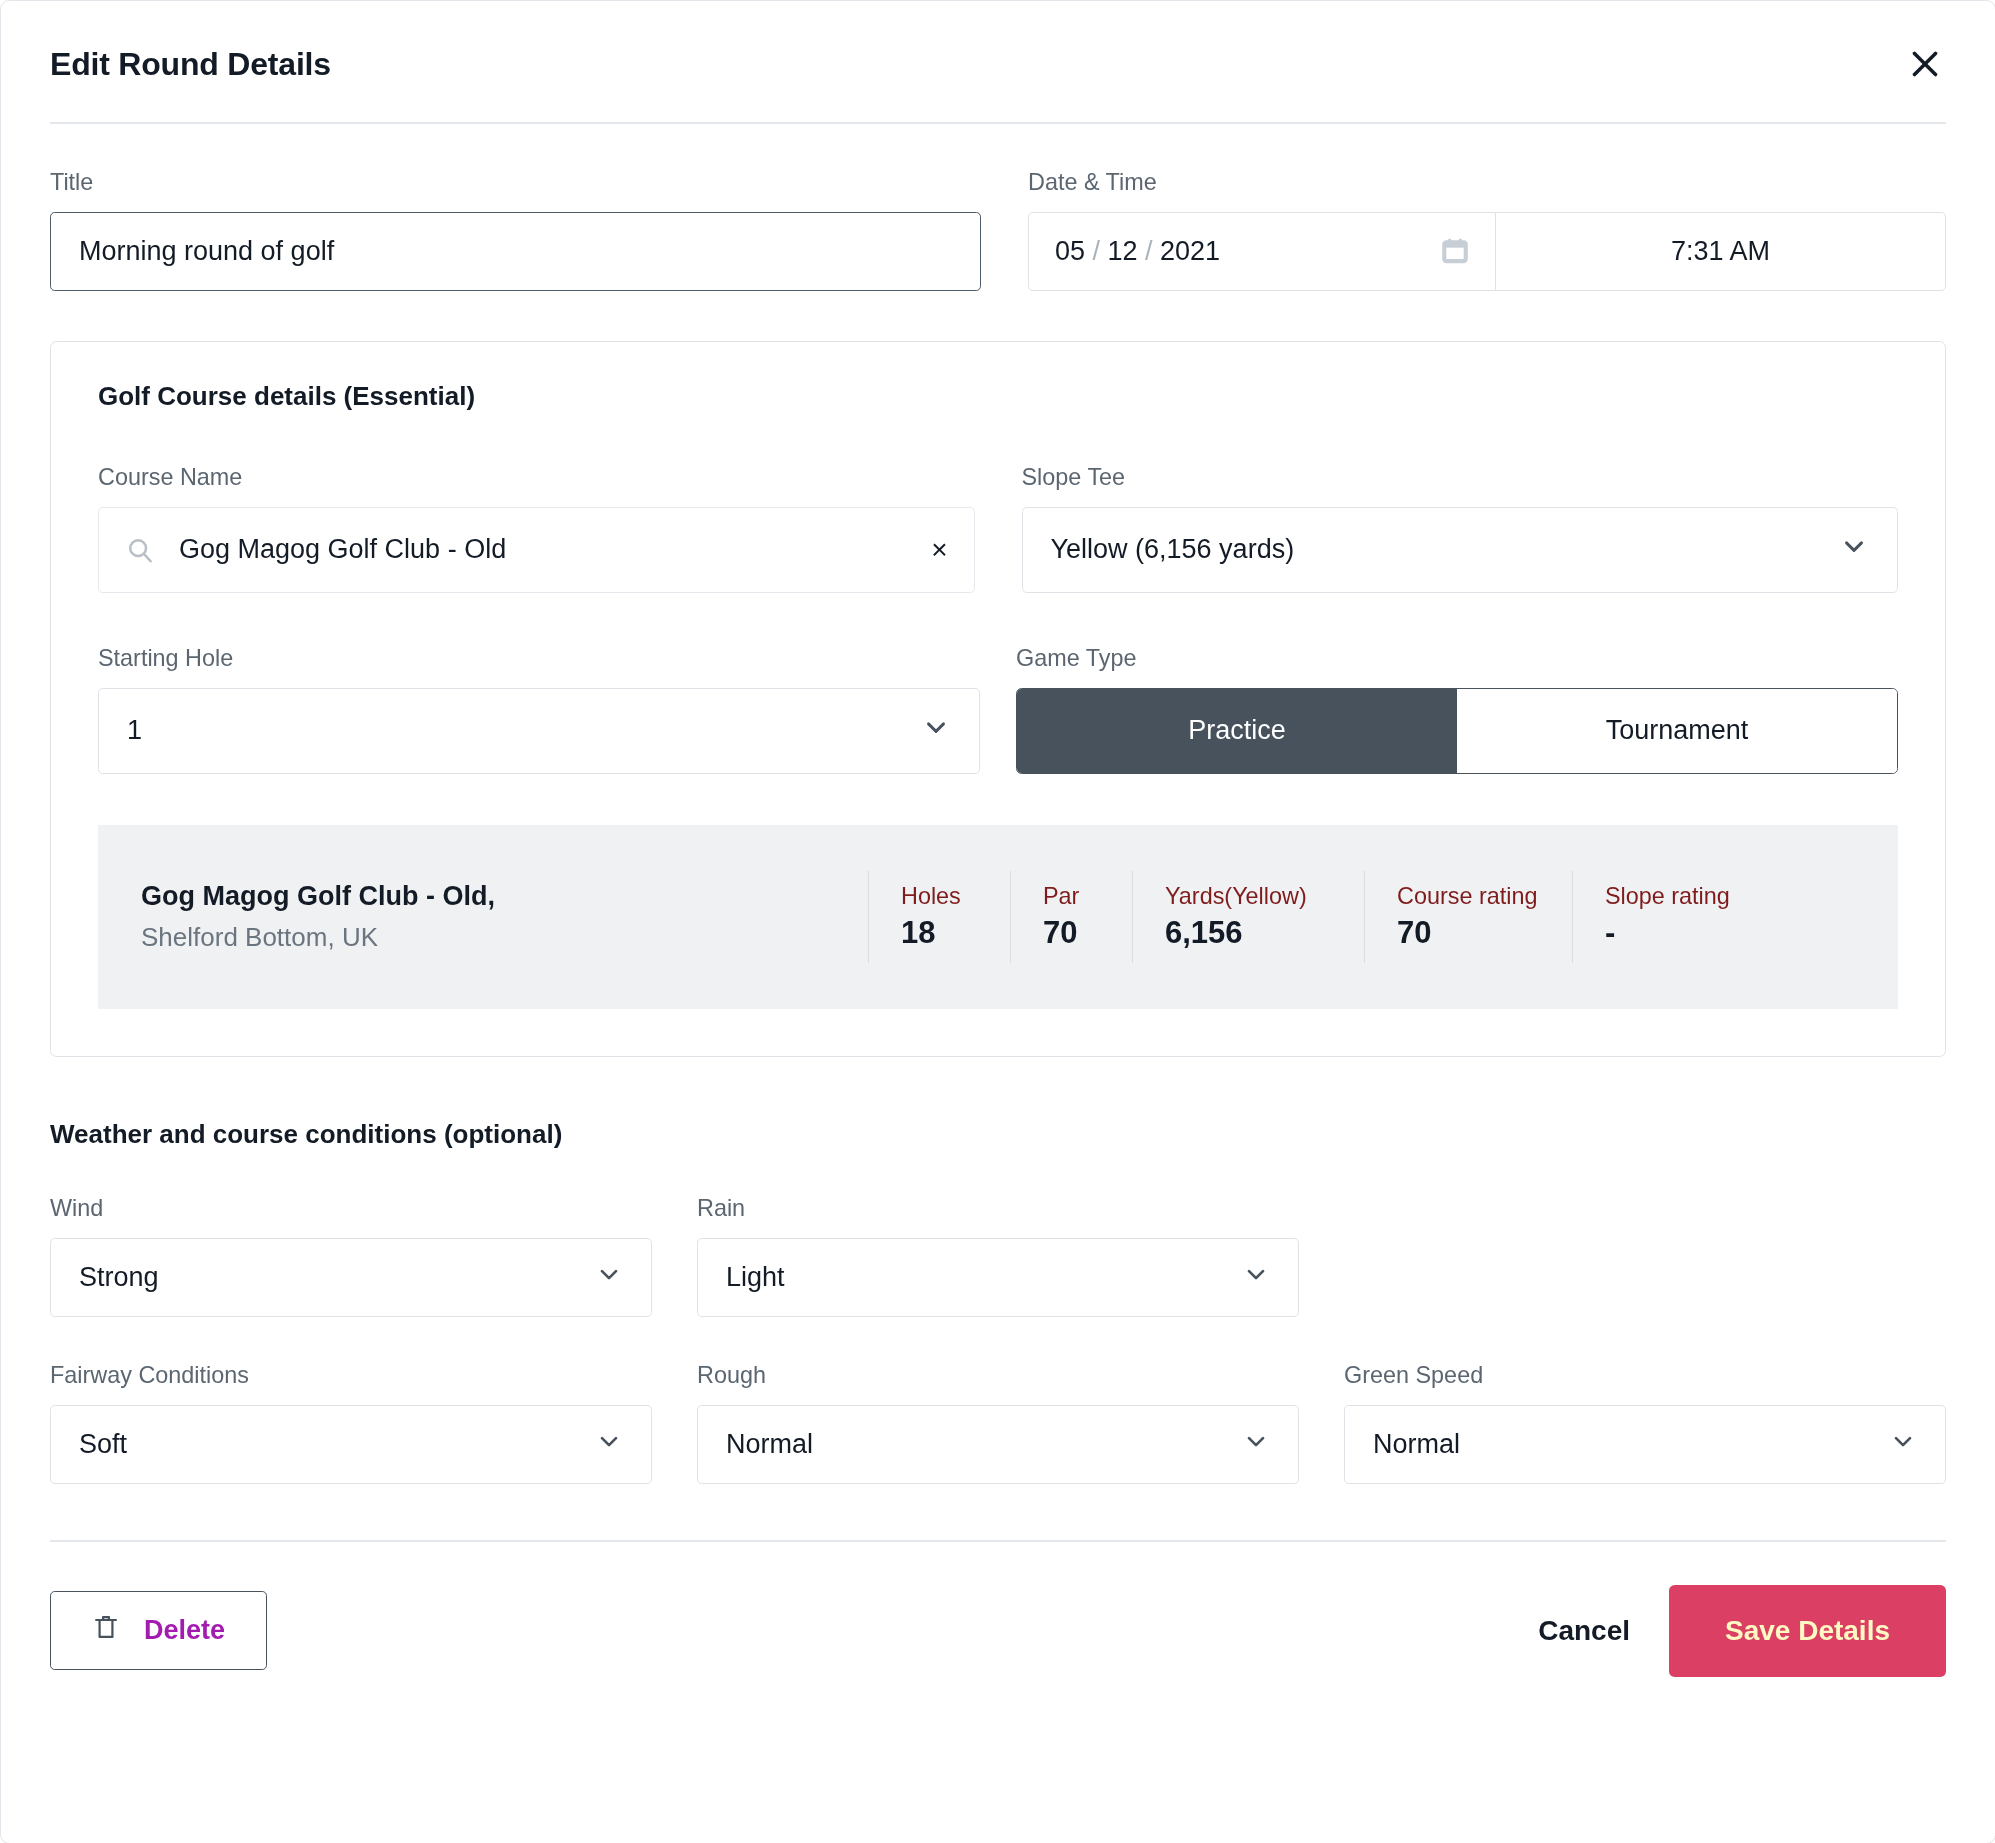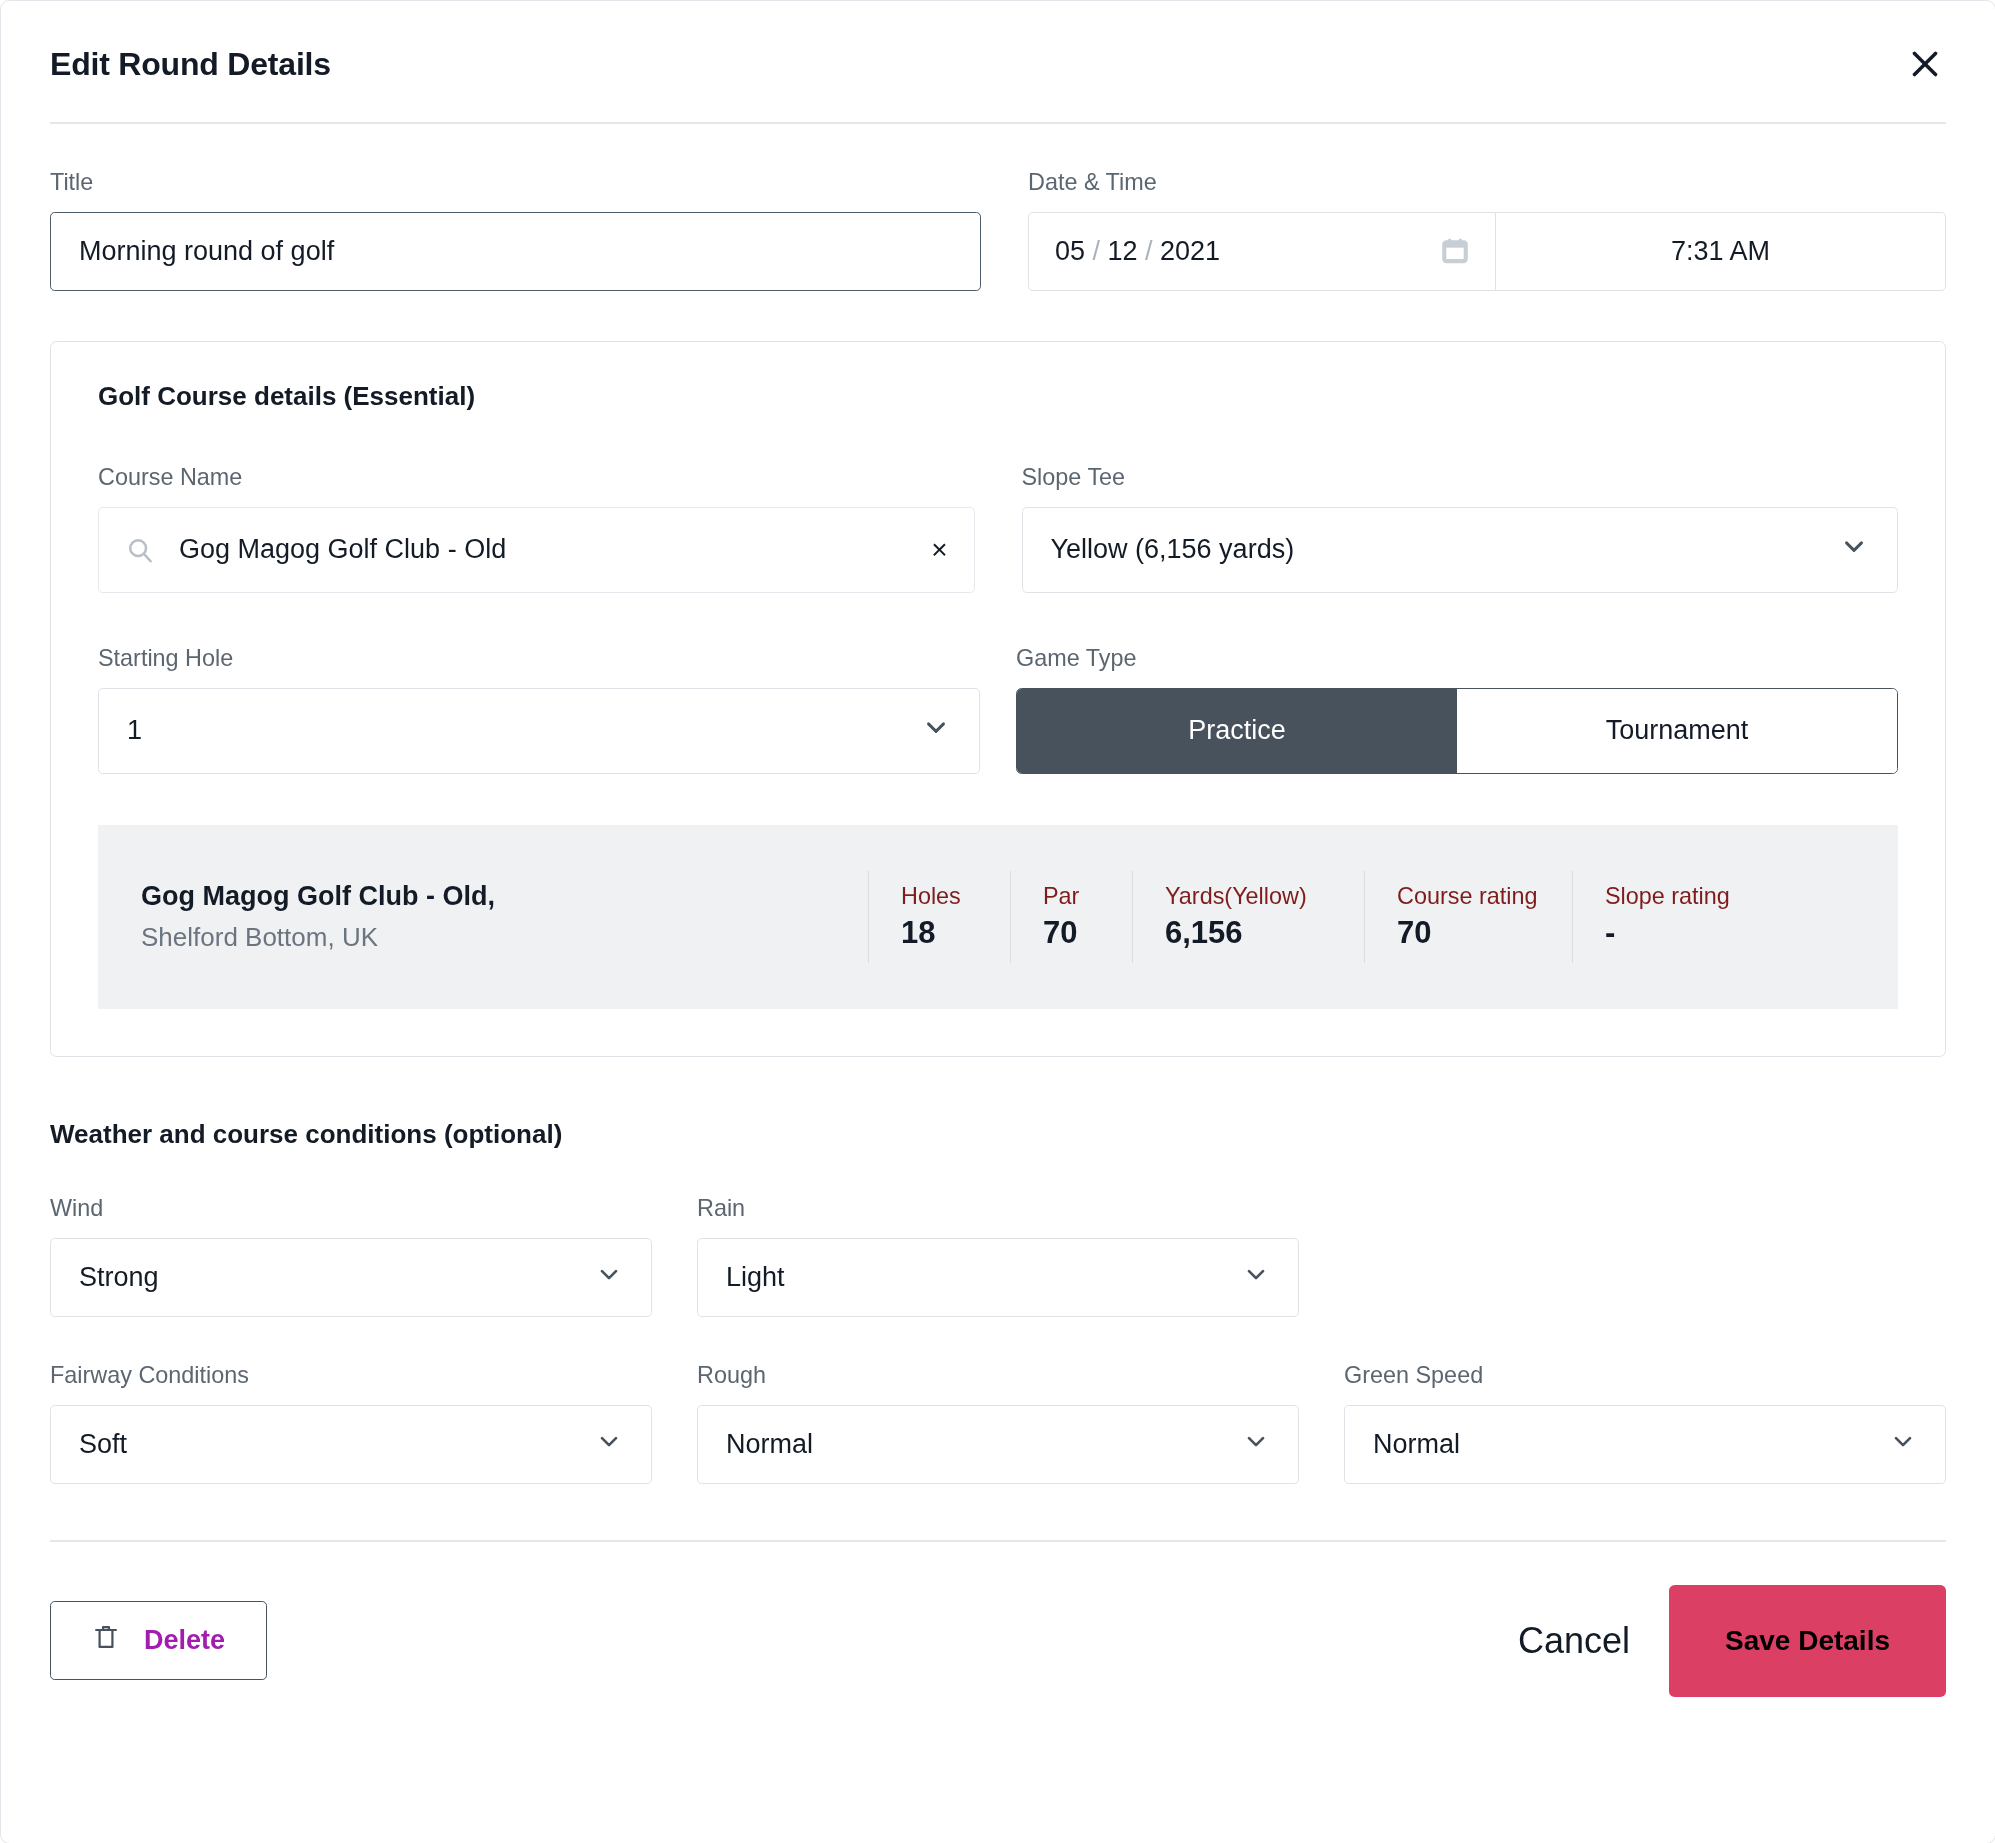--- a/index.html
+++ b/index.html
@@ -290,33 +290,33 @@
     font-size: 27px;
     color: #a21caf;
     cursor: pointer;
     font-family: "Liberation Sans", sans-serif;
     font-weight: bold;
   }
   .footer-spacer { flex: 1; }
   .btn-cancel {
     background: none;
     border: none;
-    font-size: 36px;
+    font-size: 28px;
     color: #131b26;
     cursor: pointer;
     padding: 0 39px;
     font-family: "Liberation Sans", sans-serif;
-    font-weight: normal;
+    font-weight: bold;
   }
   .btn-save {
     background: #dc3f64;
-    color: #000000;
+    color: #fef9c3;
     border: none;
     border-radius: 5.6px;
-    height: 112px;
+    height: 92px;
     padding: 0 56px;
     font-size: 28px;
     cursor: pointer;
     font-family: "Liberation Sans", sans-serif;
     font-weight: bold;
   }
 </style>
 </head>
 <body>
 

